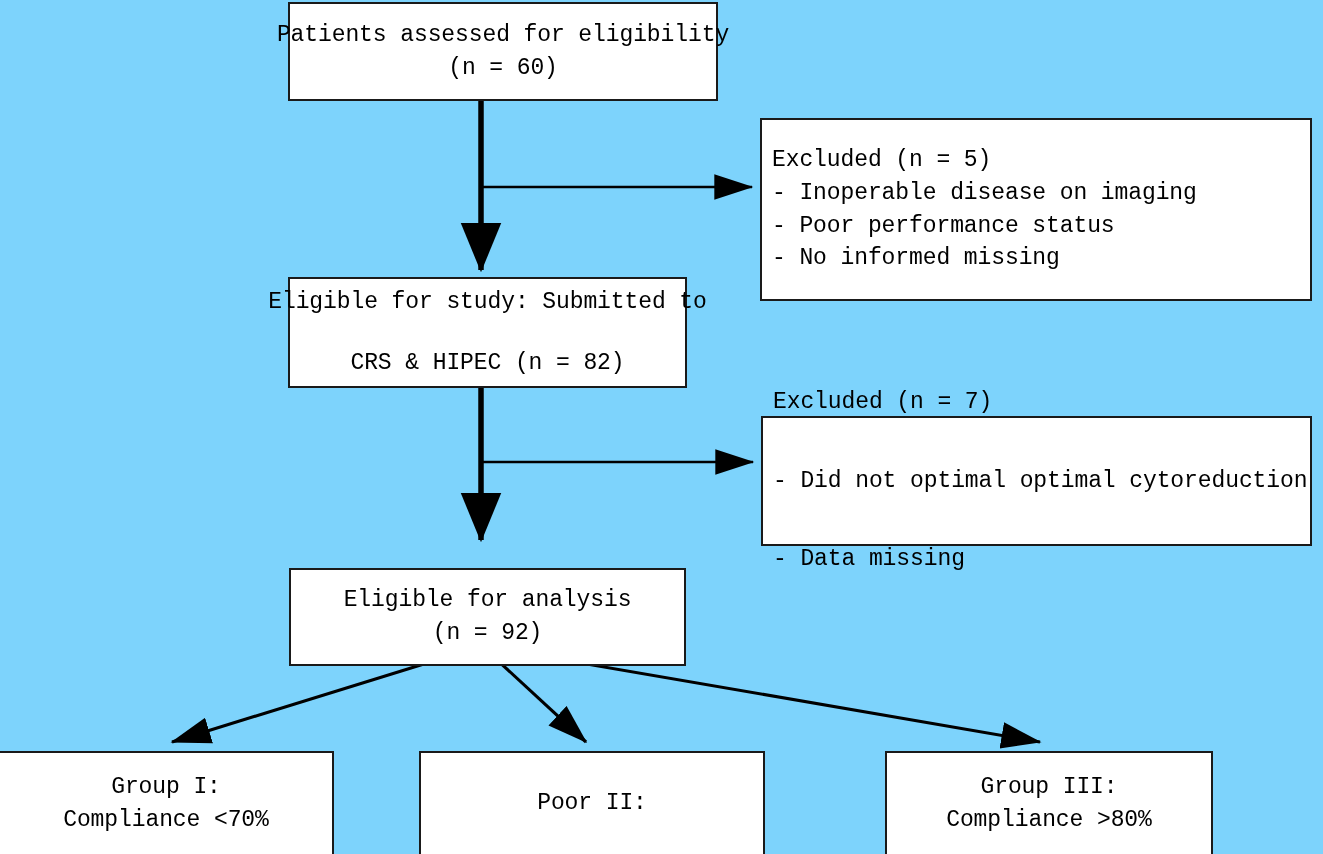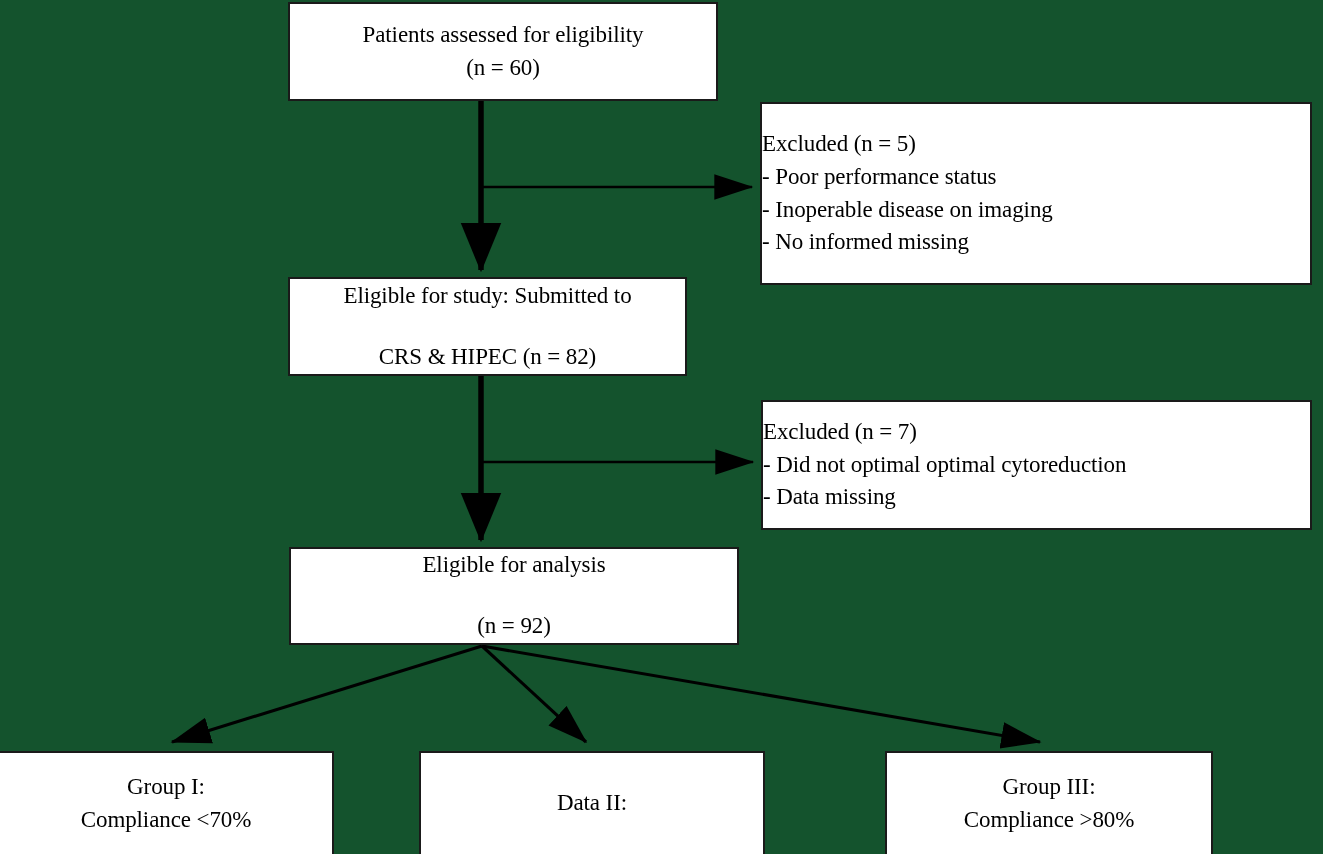--- a/index.html
+++ b/index.html
@@ -4,23 +4,23 @@
 <style>
   html, body {
     margin: 0;
     padding: 0;
     background: #ffffff;
   }
   #canvas {
     position: relative;
     width: 1323px;
     height: 854px;
-    background: #14532d;
+    background: #7dd3fc;
     overflow: hidden;
-    font-family: Liberation Serif, serif;
+    font-family: Liberation Mono, monospace;
   }
   svg.edges {
     position: absolute;
     left: 0;
     top: 0;
     width: 1323px;
     height: 854px;
     pointer-events: none;
   }
   .node {
@@ -36,32 +36,33 @@
     line-height: 1.42;
     letter-spacing: -0.1px;
   }
   .node.centered {
     align-items: center;
     text-align: center;
   }
   .node.leftal {
     align-items: flex-start;
     text-align: left;
-    padding-left: 0;
+    padding-left: 10px;
+    margin-top: 16px;
   }
   .node .line { display: block; white-space: nowrap; }
 
   
   #box-assessed   { left: 288px; top: 2px;   width: 430px; height: 99px; }
-  #box-eligible   { left: 288px; top: 277px; width: 399px; height: 99px; gap: 28px; }
-  #box-analysis   { left: 289px; top: 547px; width: 450px; height: 98px; justify-content: space-between; }
+  #box-eligible   { left: 288px; top: 277px; width: 399px; height: 111px; gap: 28px; }
+  #box-analysis   { left: 289px; top: 568px; width: 397px; height: 98px; }
 
   
   #box-excluded-1 { left: 760px; top: 102px; width: 552px; height: 183px; }
-  #box-excluded-2 { left: 761px; top: 400px; width: 551px; height: 130px; }
+  #box-excluded-2 { left: 761px; top: 400px; width: 551px; height: 130px; gap: 46px; }
 
   
   #box-group-1 { left: -2px;  top: 751px; width: 336px; height: 105px; }
   #box-group-2 { left: 419px; top: 751px; width: 346px; height: 105px; }
   #box-group-3 { left: 885px; top: 751px; width: 328px; height: 105px; }
 
   #box-excluded-1 .line { font-size: 23px; }
   #box-excluded-2 .line { font-size: 23px; }
 </style>
 </head>
@@ -109,22 +110,22 @@
     </g>
   </svg>
 
   <div class="node centered" id="box-assessed">
     <span class="line">Patients assessed for eligibility</span>
     <span class="line">(n = 60)</span>
   </div>
 
   <div class="node leftal" id="box-excluded-1">
     <span class="line">Excluded (n = 5)</span>
+    <span class="line">- Inoperable disease on imaging</span>
     <span class="line">- Poor performance status</span>
-    <span class="line">- Inoperable disease on imaging</span>
     <span class="line">- No informed missing</span>
   </div>
 
   <div class="node centered" id="box-eligible">
     <span class="line">Eligible for study: Submitted to</span>
     <span class="line">CRS &amp; HIPEC (n = 82)</span>
   </div>
 
   <div class="node leftal" id="box-excluded-2">
     <span class="line">Excluded (n = 7)</span>
@@ -136,21 +137,21 @@
     <span class="line">Eligible for analysis</span>
     <span class="line">(n = 92)</span>
   </div>
 
   <div class="node centered" id="box-group-1">
     <span class="line">Group I:</span>
     <span class="line">Compliance &lt;70%</span>
   </div>
 
   <div class="node centered" id="box-group-2">
-    <span class="line">Data II:</span>
+    <span class="line">Poor II:</span>
   </div>
 
   <div class="node centered" id="box-group-3">
     <span class="line">Group III:</span>
     <span class="line">Compliance &gt;80%</span>
   </div>
 
 </div>
 
 </body></html>

